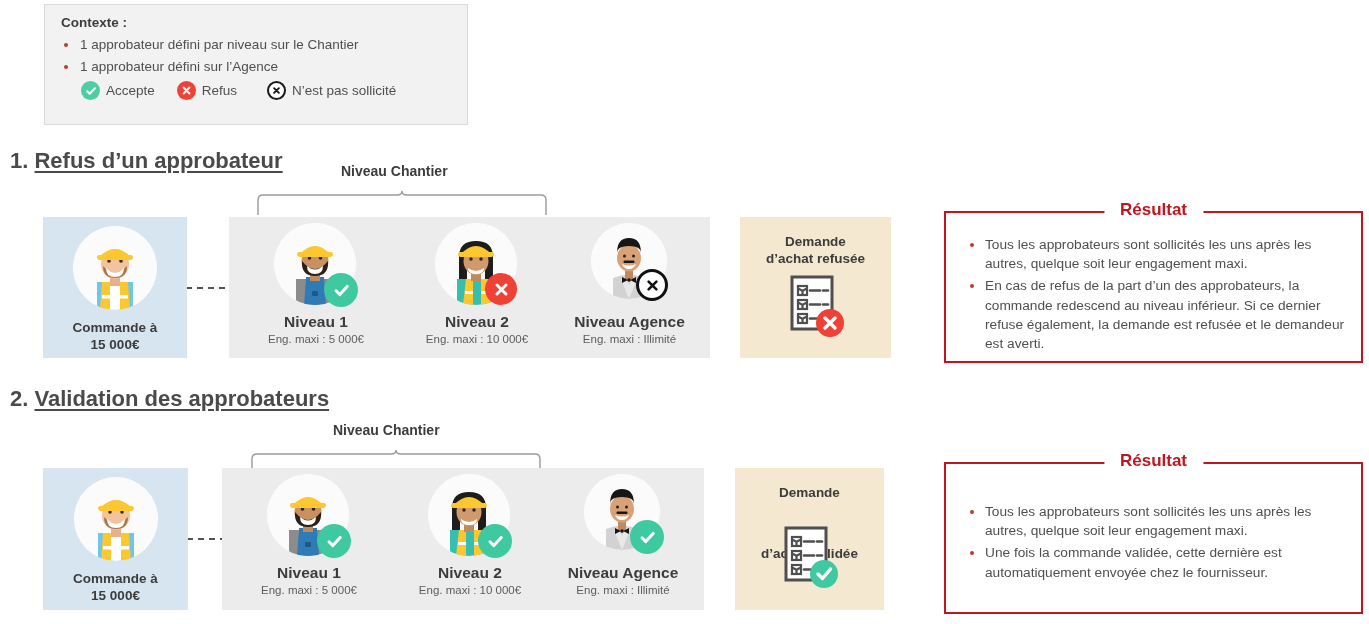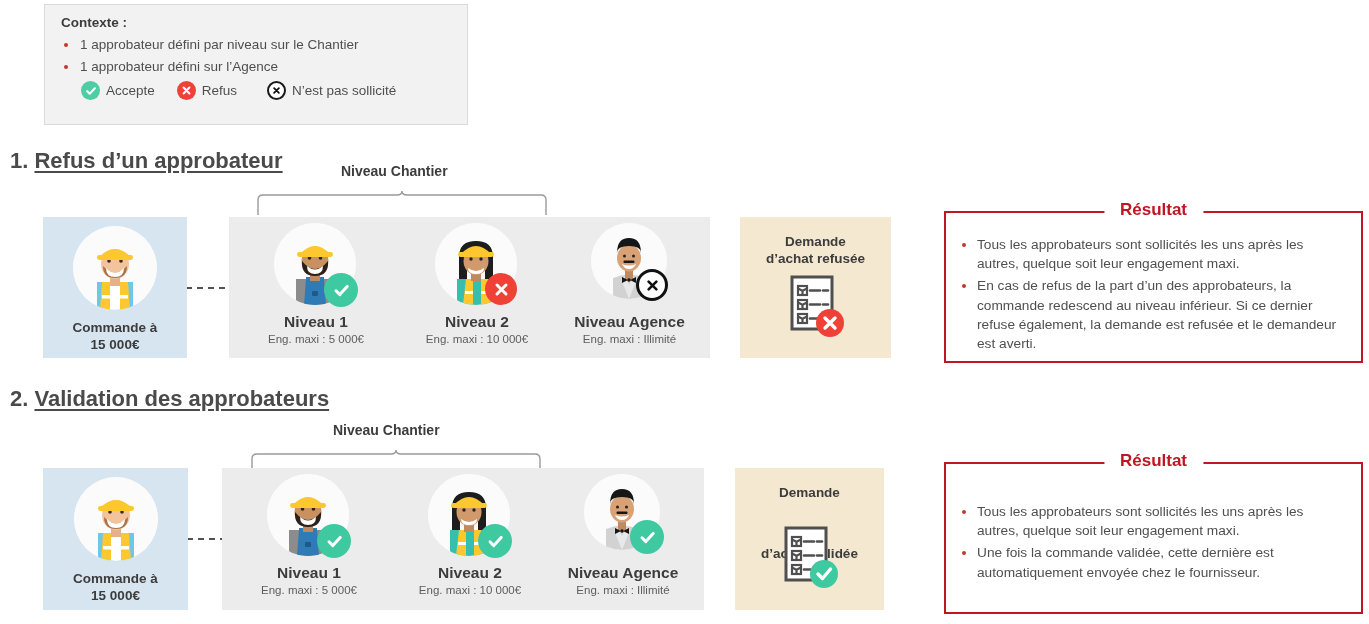--- a/index.html
+++ b/index.html
@@ -80,20 +80,21 @@
   }
   .status-badge.green { background: #3fc9a0; }
   .status-badge.red { background: #ef4136; }
   .status-badge.outline { background: #ffffff; border: 3px solid #111111; }
 
   
   .result-box {
     position: absolute;
     border: 2px solid #be1622;
     background: #ffffff;
+    padding-left: 8px;
   }
   .result-title {
     position: absolute; top: -13px; left: 50%; transform: translateX(-50%);
     background: #ffffff; padding: 0 16px;
     color: #be1622; font-size: 17px; font-weight: bold;
     white-space: nowrap;
   }
   .res-row { display: flex; align-items: flex-start; margin-bottom: 3px; }
   .res-bullet {
     width: 4px; height: 4px; border-radius: 50%;

